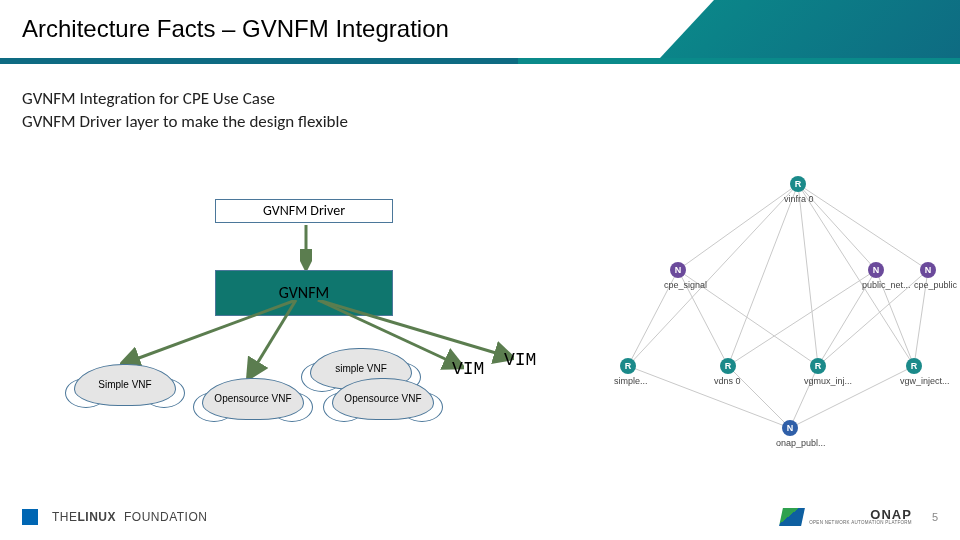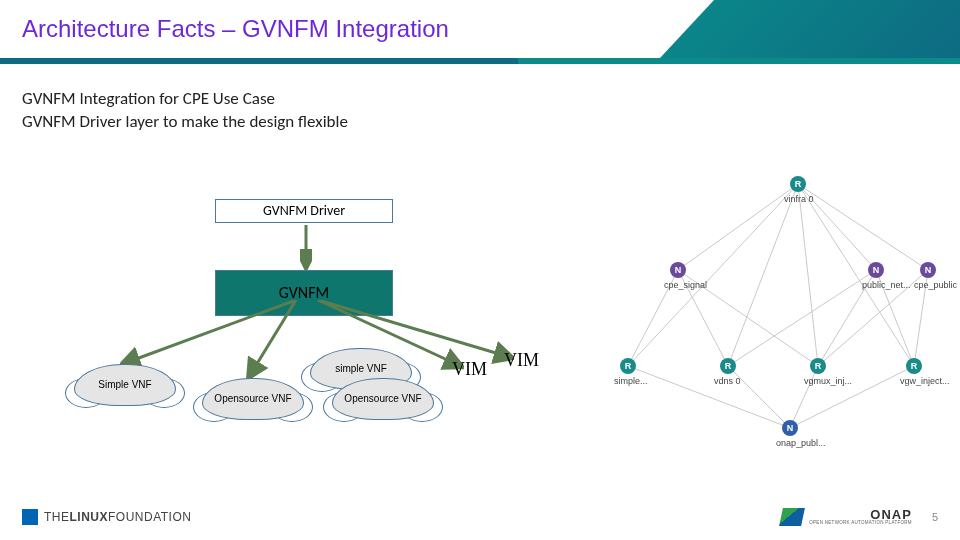--- a/index.html
+++ b/index.html
@@ -1,18 +1,18 @@
 <!DOCTYPE html>
 <html><head>
 <meta charset="utf-8">
 <style>
   * { box-sizing: border-box; margin: 0; padding: 0; }
   body { width: 960px; height: 540px; font-family: Arial, Helvetica, sans-serif; background: #fff; position: relative; overflow: hidden; }
   .title-bar { height: 58px; background: #fff; display: flex; align-items: center; padding-left: 22px; }
-  .title-bar h1 { font-size: 24px; font-weight: 400; color: #6d28d9; }
+  .title-bar h1 { font-size: 24px; font-weight: 400; color: #000000; }
   .banner { position: absolute; top: 0; right: 0; width: 300px; height: 58px; background: linear-gradient(135deg, #0a8a8a 0%, #0e6b82 100%); clip-path: polygon(18% 0, 100% 0, 100% 100%, 0 100%); }
   .stripe { height: 6px; background: linear-gradient(90deg, #0e6b82 0%, #0e6b82 54%, #0a8a8a 54%, #0a8a8a 100%); }
 
   .content { padding: 24px 22px 0 22px; }
   .desc { font-size: 17px; line-height: 1.35; color: #222; font-family: Calibri, Arial, sans-serif; }
 
   .diagram-area { position: relative; margin-top: 20px; height: 330px; }
 
   .box { position: absolute; border: 1px solid #4b779a; display: flex; align-items: center; justify-content: center; font-family: Calibri, Arial, sans-serif; }
   .nfvo { left: 92px; top: 0; width: 370px; height: 36px; background: #7ab648; font-size: 17px; }
@@ -22,41 +22,41 @@
   .cloud { position: absolute; width: 102px; height: 42px; background: #e5e5e5; border: 1.5px solid #4b779a; border-radius: 55% 55% 50% 50% / 70% 70% 45% 45%; display: flex; align-items: center; justify-content: center; font-size: 10px; line-height: 1.05; text-align: center; }
   .cloud::before, .cloud::after { content: ""; position: absolute; background: #fff; border: 1.5px solid #4b779a; border-radius: 50%; z-index: -1; }
   .cloud::before { width: 40px; height: 28px; left: -10px; bottom: -3px; }
   .cloud::after { width: 40px; height: 28px; right: -10px; bottom: -3px; }
 
   .c1 { left: 52px;  top: 210px; }
   .c2 { left: 180px; top: 224px; }
   .c3 { left: 288px; top: 194px; }
   .c4 { left: 310px; top: 224px; }
 
-  .vim { position: absolute; font-family: Liberation Serif, serif; font-size: 18px; }
+  .vim { position: absolute; font-family: Liberation Mono, monospace; font-size: 18px; }
   .vim1 { left: 430px; top: 205px; }
   .vim2 { left: 482px; top: 196px; }
 
   .arrow { position: absolute; }
   .arrow svg { display: block; }
 
   
   .topo { position: absolute; right: 20px; top: 170px; width: 340px; height: 270px; }
   .node { position: absolute; width: 16px; height: 16px; border-radius: 50%; display: flex; align-items: center; justify-content: center; font-size: 9px; color: #fff; font-weight: bold; }
   .nlabel { position: absolute; font-size: 9px; color: #444; }
   .n-teal { background: #1b8a8a; }
   .n-purple { background: #6b4a9b; }
   .n-blue { background: #2f5fa8; }
   .edge { stroke: #c9c9c9; stroke-width: 1; }
 
   .footer { position: absolute; bottom: 8px; left: 0; right: 0; height: 30px; display: flex; align-items: center; justify-content: space-between; padding: 0 22px; }
   .logo-left { display: flex; align-items: center; gap: 6px; }
   .logo-left .sq { width: 16px; height: 16px; background: #0066b3; }
   .logo-left .txt { font-size: 12px; letter-spacing: 0.5px; color: #444; font-weight: 600; }
-  .logo-left .light { font-weight: 300; }
+  .logo-left .light { font-weight: 300; margin-left: 8px; }
   .logo-right { display: flex; align-items: center; gap: 6px; }
   .onap-mark { width: 22px; height: 18px; background: linear-gradient(135deg,#2fa14f 40%,#0e5fa0 40%); transform: skewX(-12deg); }
   .onap-txt { display: flex; flex-direction: column; line-height: 1; }
   .onap-txt .big { font-size: 13px; font-weight: 700; color: #333; letter-spacing: 1px; text-align: right; }
   .onap-txt .sm { font-size: 4.5px; color: #666; letter-spacing: 0.3px; }
   .pagenum { font-size: 11px; color: #888; margin-left: 14px; }
 </style>
 </head>
 <body>
 

